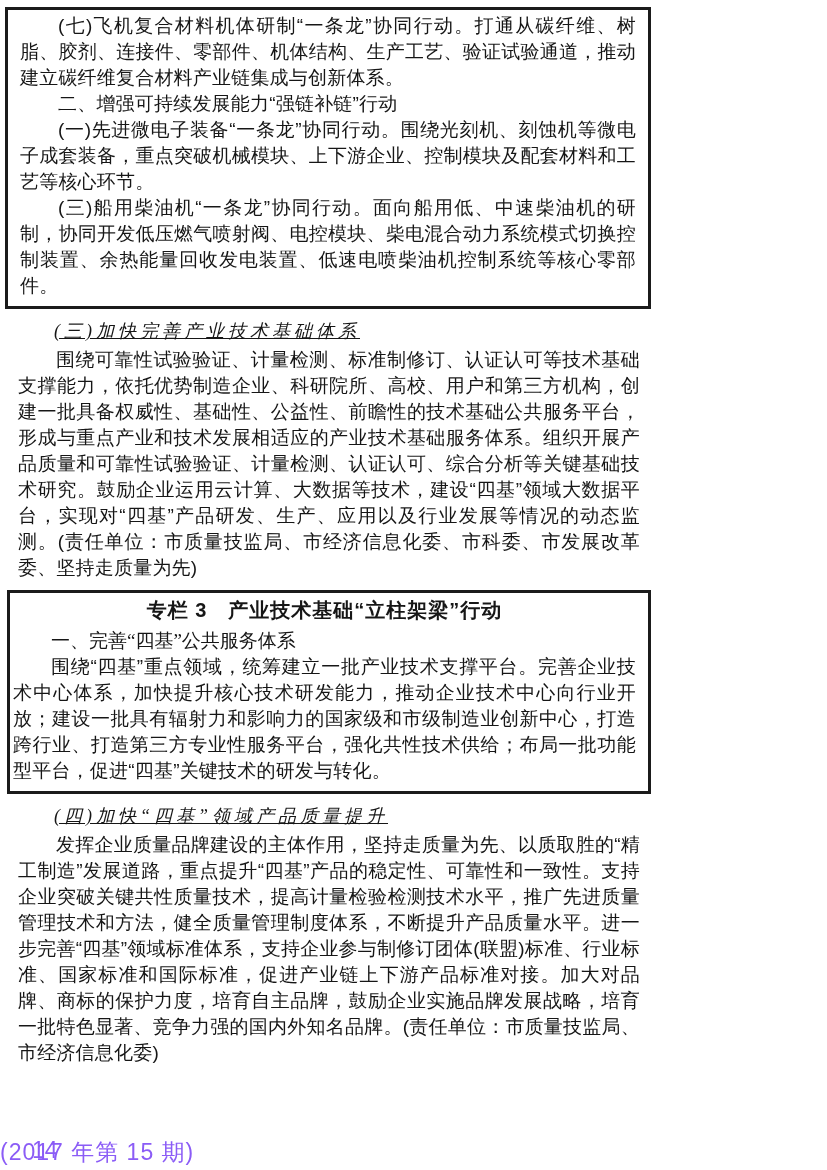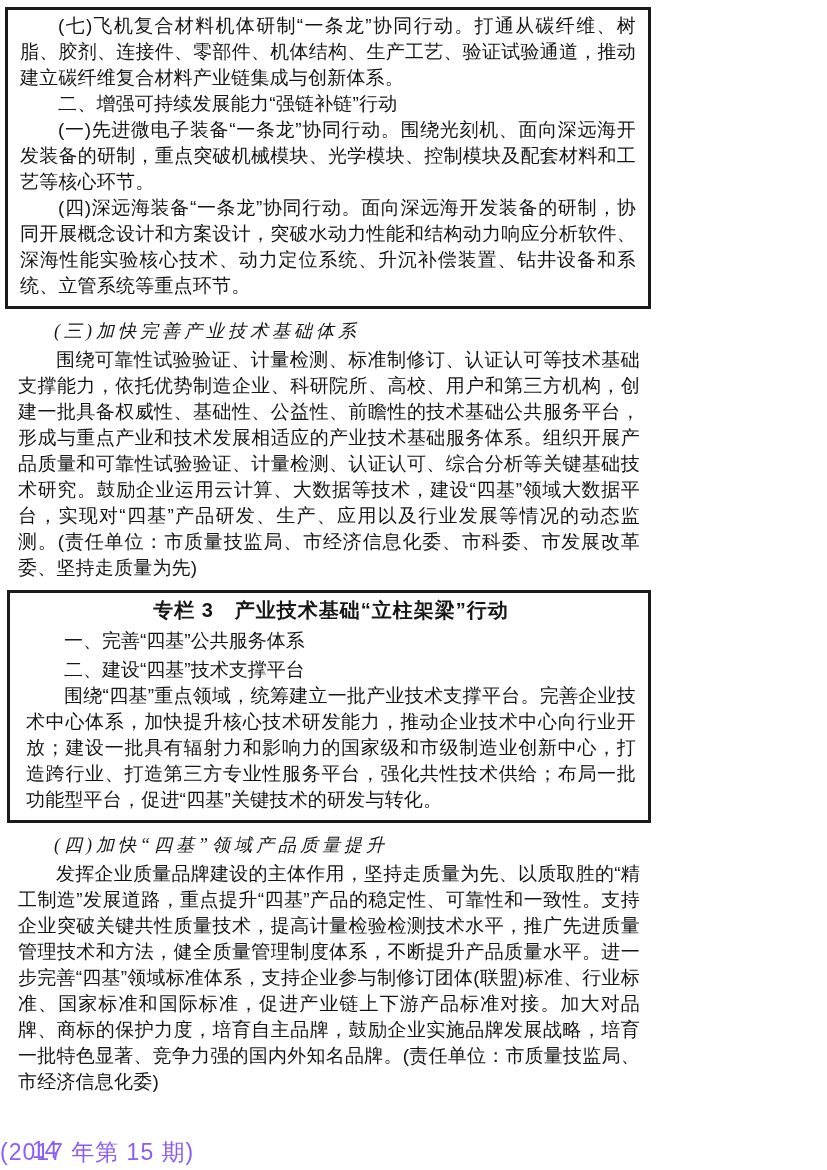--- a/index.html
+++ b/index.html
@@ -15,21 +15,21 @@
   }
   
   .boxed {
     border: 3px solid #1b1b1b;
     margin: 7px 6px 0 5px;
     padding: 3px 12px 7px 12px;
   }
   .boxed2 {
     border: 3px solid #1b1b1b;
     margin: 9px 6px 0 7px;
-    padding: 2px 12px 7px 16px;
+    padding: 2px 12px 7px 3px;
   }
   
   p.body {
     font-size: 19px;
     line-height: 26px;
     text-align: justify;
     text-indent: 2em;
     letter-spacing: 0.2px;
   }
   .content { padding: 0 17px 0 18px; }
@@ -37,36 +37,38 @@
   
   p.kaiti {
     font-family: "Liberation Serif", "DejaVu Serif", serif;
     font-style: italic;
     font-size: 18px;
     line-height: 27px;
     letter-spacing: 4px;
     text-indent: 2em;
     margin-top: 8px;
     margin-bottom: 2px;
+    text-decoration: underline;
   }
   
   p.box-title {
     text-align: center;
     font-weight: bold;
     font-size: 20px;
     line-height: 30px;
     letter-spacing: 1px;
     text-indent: 0;
     margin-bottom: 2px;
   }
   p.sub-heading {
     font-size: 19px;
     line-height: 27px;
     text-indent: 2em;
     margin-top: 2px;
+    font-family: Liberation Serif, serif;
   }
   
   .footer {
     position: absolute;
     left: 0;
     right: 0;
     bottom: 11px;
     height: 22px;
     font-size: 23px;
     color: #8b5cf6;
@@ -83,33 +85,32 @@
   }
 </style>
 </head>
 <body>
 
 <div class="page">
 
   <div class="boxed">
     <p class="body">(七)飞机复合材料机体研制“一条龙”协同行动。打通从碳纤维、树脂、胶剂、连接件、零部件、机体结构、生产工艺、验证试验通道，推动建立碳纤维复合材料产业链集成与创新体系。</p>
     <p class="body">二、增强可持续发展能力“强链补链”行动</p>
-    <p class="body">(一)先进微电子装备“一条龙”协同行动。围绕光刻机、面向深远海开发装备的研制，重点突破机械模块、光学模块、控制模块及配套材料和工艺等核心环节。</p>
-    <p class="body">(四)深远海装备“一条龙”协同行动。面向深远海开发装备的研制，协同开展概念设计和方案设计，突破水动力性能和结构动力响应分析软件、深海性能实验核心技术、动力定位系统、升沉补偿装置、钻井设备和系统、立管系统等重点环节。</p>
+    <p class="body">(一)先进微电子装备“一条龙”协同行动。围绕光刻机、刻蚀机等微电子成套装备，重点突破机械模块、上下游企业、控制模块及配套材料和工艺等核心环节。</p>
+    <p class="body">(三)船用柴油机“一条龙”协同行动。面向船用低、中速柴油机的研制，协同开发低压燃气喷射阀、电控模块、柴电混合动力系统模式切换控制装置、余热能量回收发电装置、低速电喷柴油机控制系统等核心零部件。</p>
   </div>
 
   <div class="content content-gap">
     <p class="kaiti">(三)加快完善产业技术基础体系</p>
     <p class="body">围绕可靠性试验验证、计量检测、标准制修订、认证认可等技术基础支撑能力，依托优势制造企业、科研院所、高校、用户和第三方机构，创建一批具备权威性、基础性、公益性、前瞻性的技术基础公共服务平台，形成与重点产业和技术发展相适应的产业技术基础服务体系。组织开展产品质量和可靠性试验验证、计量检测、认证认可、综合分析等关键基础技术研究。鼓励企业运用云计算、大数据等技术，建设“四基”领域大数据平台，实现对“四基”产品研发、生产、应用以及行业发展等情况的动态监测。(责任单位：市质量技监局、市经济信息化委、市科委、市发展改革委、坚持走质量为先)</p>
   </div>
 
   <div class="boxed2">
     <p class="box-title">专栏 3　产业技术基础“立柱架梁”行动</p>
     <p class="sub-heading">一、完善“四基”公共服务体系</p>
-    <p class="sub-heading">二、建设“四基”技术支撑平台</p>
     <p class="body">围绕“四基”重点领域，统筹建立一批产业技术支撑平台。完善企业技术中心体系，加快提升核心技术研发能力，推动企业技术中心向行业开放；建设一批具有辐射力和影响力的国家级和市级制造业创新中心，打造跨行业、打造第三方专业性服务平台，强化共性技术供给；布局一批功能型平台，促进“四基”关键技术的研发与转化。</p>
   </div>
 
   <div class="content content-gap">
     <p class="kaiti">(四)加快“四基”领域产品质量提升</p>
     <p class="body">发挥企业质量品牌建设的主体作用，坚持走质量为先、以质取胜的“精工制造”发展道路，重点提升“四基”产品的稳定性、可靠性和一致性。支持企业突破关键共性质量技术，提高计量检验检测技术水平，推广先进质量管理技术和方法，健全质量管理制度体系，不断提升产品质量水平。进一步完善“四基”领域标准体系，支持企业参与制修订团体(联盟)标准、行业标准、国家标准和国际标准，促进产业链上下游产品标准对接。加大对品牌、商标的保护力度，培育自主品牌，鼓励企业实施品牌发展战略，培育一批特色显著、竞争力强的国内外知名品牌。(责任单位：市质量技监局、市经济信息化委)</p>
 
   </div>
 
   <div class="footer">

